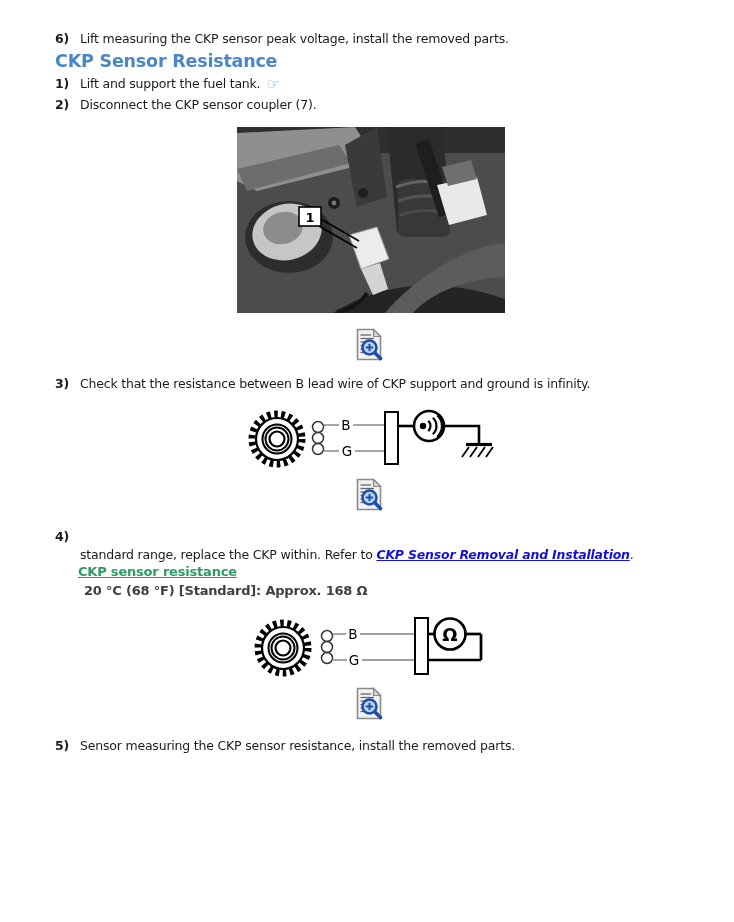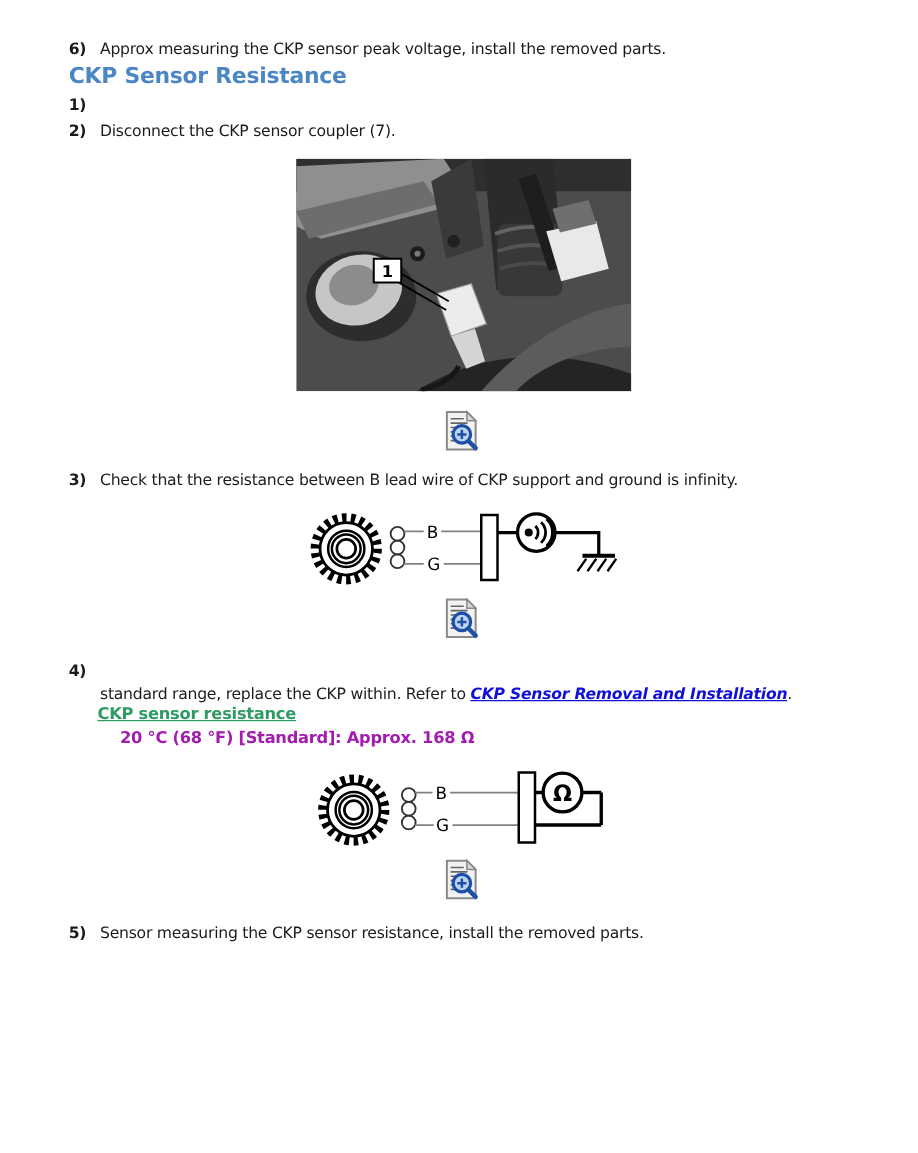--- a/index.html
+++ b/index.html
@@ -13,39 +13,40 @@
   .step .num{font-weight:700;flex:0 0 25px;}
   .step .txt{white-space:normal;}
   .heading{position:absolute;left:55px;top:51px;font-size:17.5px;font-weight:700;
            color:#4b86c5;letter-spacing:-0.2px;}
   .hand-icon{color:#6b9fd4;font-size:15px;margin-left:6px;vertical-align:-1px;cursor:pointer;}
   .photo{position:absolute;left:237px;top:127px;width:268px;height:186px;}
   .zoom-icon{position:absolute;width:30px;height:34px;cursor:pointer;}
   .link{color:#1010d8;font-weight:700;font-style:italic;text-decoration:underline;cursor:pointer;margin-top:11px;}
   .spec-title{position:absolute;left:78px;top:564px;color:#2e9b62;font-weight:700;
               font-size:13px;text-decoration:underline;letter-spacing:-0.2px;}
-  .spec-value{position:absolute;left:96px;top:583px;color:#a21caf;font-weight:700;
+  .spec-value{position:absolute;left:84px;top:583px;color:#404040;font-weight:700;
               font-size:13px;letter-spacing:-0.2px;}
   .diagram{position:absolute;}
   svg text{font-family:"DejaVu Sans","Liberation Sans",sans-serif;}
 </style>
 </head>
 <body>
 
 <div class="page">
 
   <div class="step" style="top:30px;">
     <span class="num">6)</span>
-    <span class="txt">Approx measuring the CKP sensor peak voltage, install the removed parts.</span>
+    <span class="txt">Lift measuring the CKP sensor peak voltage, install the removed parts.</span>
   </div>
 
   <div class="heading">CKP Sensor Resistance</div>
 
   <div class="step" style="top:75px;">
     <span class="num">1)</span>
+    <span class="txt"><span>Lift and support the fuel tank.</span><span class="hand-icon">☞</span></span>
   </div>
 
   <div class="step" style="top:96px;">
     <span class="num">2)</span>
     <span class="txt">Disconnect the CKP sensor coupler (7).</span>
   </div>
 
   <div class="photo">
     <svg width="268" height="186" viewBox="0 0 268 186">
       <rect width="268" height="186" fill="#4c4c4c"></rect>

